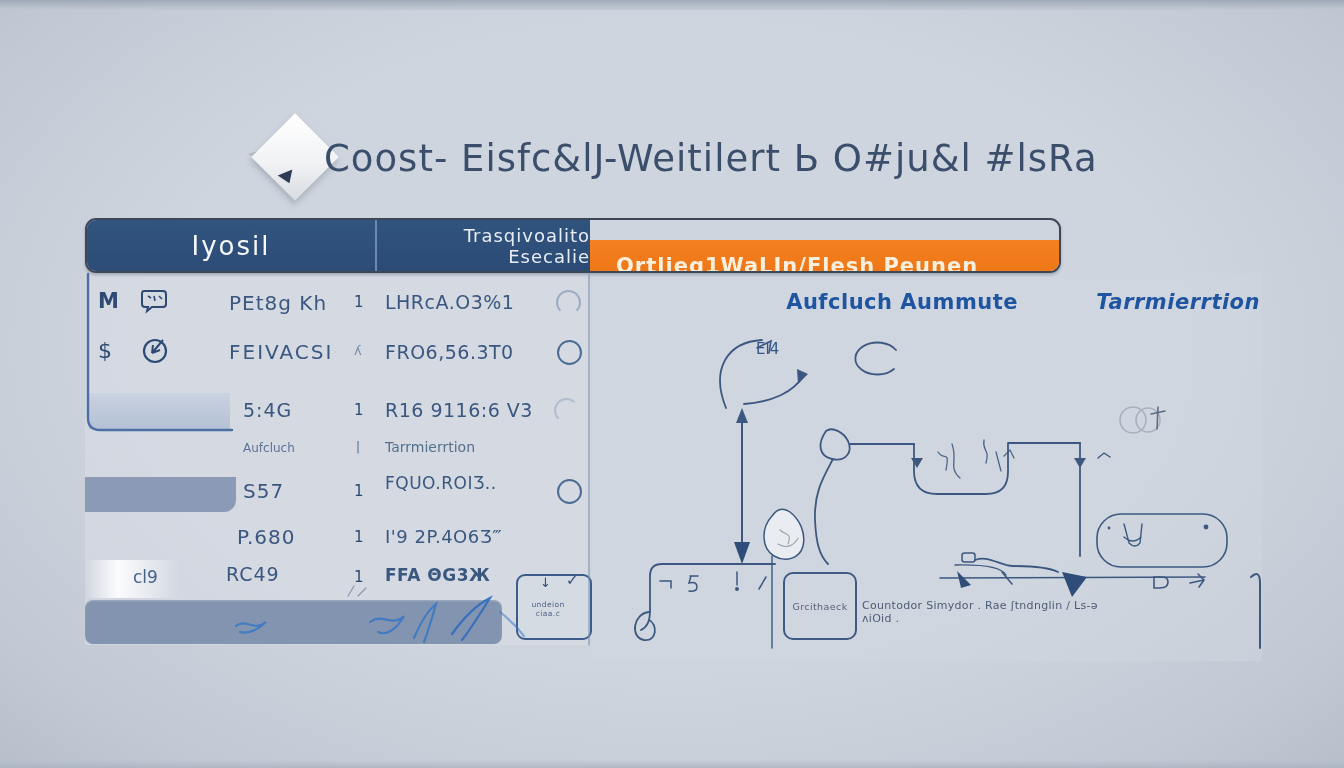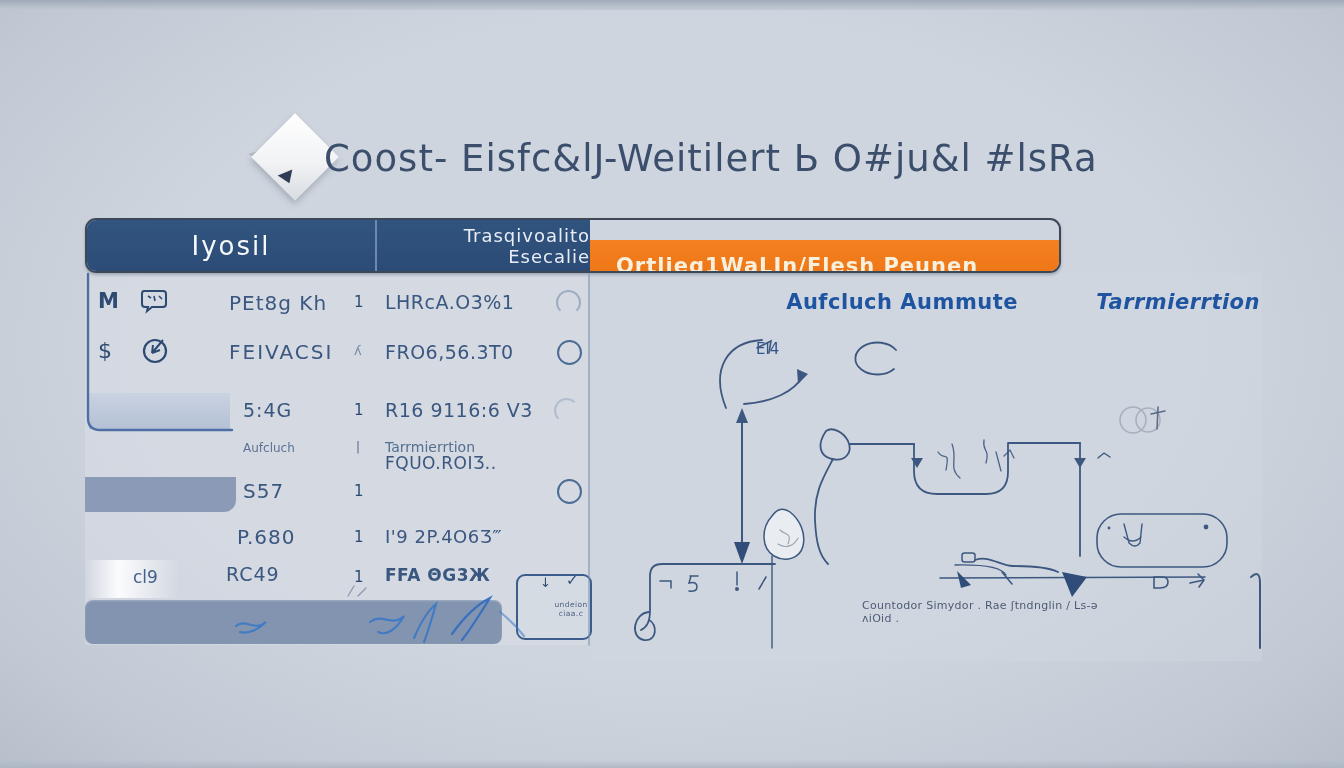--- a/index.html
+++ b/index.html
@@ -45,21 +45,21 @@
     background:linear-gradient(180deg,#c9d2e1,#b4c1d5);}
   .bar-slate{left:85px;top:477px;width:151px;height:35px;background:#8b9ab6;border-radius:0 0 12px 0;}
   .bar-grad{left:85px;top:560px;width:95px;height:38px;
     background:linear-gradient(90deg,rgba(215,220,228,0) 0%,#fbfcfd 35%,rgba(215,220,228,0) 100%);}
   .footer-bar{left:85px;top:600px;width:417px;height:44px;background:#8394b0;border-radius:8px;
     box-shadow:inset 0 1px 2px rgba(255,255,255,.25);}
   .note-box{left:516px;top:574px;width:76px;height:66px;border:2px solid #3c5c8c;border-radius:9px;
     background:rgba(214,220,229,.6);box-sizing:border-box;}
   .note-arrow{left:540px;top:575px;color:#2f4d78;font-size:13px;}
   .note-check{left:566px;top:571px;color:#2f4d78;font-size:15px;font-weight:bold;}
-  .note-text{left:519px;top:600px;width:58px;text-align:center;font-size:7.5px;color:#4c6186;letter-spacing:.4px;padding-left:23px;}
+  .note-text{left:519px;top:600px;width:58px;text-align:center;font-size:7.5px;color:#4c6186;letter-spacing:.4px;}
   
   .flow-h{font-weight:bold;font-size:21px;color:#1f55a0;letter-spacing:.5px;text-align:right;}
   .el4{left:756px;top:340px;font-size:15px;color:#33568c;}
   .flow-center{left:799px;top:404px;width:292px;text-align:center;font-size:19px;color:#51627b;letter-spacing:.5px;}
   .flow-box{left:783px;top:572px;width:74px;height:68px;border:2px solid #3f5b84;border-radius:10px;
     box-sizing:border-box;display:flex;align-items:center;justify-content:center;}
   .flow-box span{font-size:9.5px;color:#55617a;letter-spacing:.4px;}
   .flow-caption{left:862px;top:599px;width:266px;font-size:11px;color:#4d5b75;letter-spacing:.3px;}
   svg.lineart{position:absolute;left:0;top:0;pointer-events:none;}
 </style>
@@ -129,21 +129,21 @@
 
   <div>
     <span class="abs" style="left:243px;top:441px;font-size:12px;color:#5e7394;">Aufcluch</span>
     <span class="abs rnum" style="left:356px;top:440px;font-size:12px;opacity:.8;">|</span>
     <span class="abs" style="left:385px;top:439px;font-size:14px;color:#54708f;">Tarrmierrtion</span>
   </div>
 
   <div>
     <span class="abs rname" style="left:243px;top:479px;font-size:20px;">S57</span>
     <span class="abs rnum" style="left:354px;top:482px;">1</span>
-    <span class="abs rval" style="left:385px;top:453px;font-size:17px;">FQUO.ROIƷ..</span>
+    <span class="abs rval" style="left:385px;top:473px;font-size:17px;">FQUO.ROIƷ..</span>
     <span class="abs circ" style="left:557px;top:479px;"></span>
   </div>
 
   <div>
     <span class="abs rname" style="left:237px;top:525px;font-size:20px;">P.680</span>
     <span class="abs rnum" style="left:354px;top:528px;">1</span>
     <span class="abs rval" style="left:385px;top:526px;font-size:18px;">I'9 2P.4O6Ʒ‴</span>
   </div>
 
   <div>
@@ -156,20 +156,23 @@
   <div class="abs footer-bar"></div>
 
   <div class="abs note-box"></div>
   <span class="abs note-arrow">↓</span>
   <span class="abs note-check">✓</span>
   <span class="abs note-text">undeion ciaa.c</span>
 
   <div class="abs flow-h" style="left:633px;top:290px;width:385px;">Aufcluch Aummute</div>
   <div class="abs flow-h" style="left:1030px;top:290px;width:230px;font-style:italic;">Tarrmierrtion</div>
   <span class="abs el4">El4</span>
+  <div class="abs flow-box">
+    <span>Grcithaeck</span>
+  </div>
   <div class="abs flow-caption">Countodor Simydor . Rae ʃtndnglin / Ls-ə ʌiOid .</div>
 
   <svg class="lineart" width="1344" height="768" viewBox="0 0 1344 768">
     <g stroke="#3d5880" stroke-width="1.8" fill="none" stroke-linecap="round">
 
       <path d="M88 274 L88 418 Q88 430 100 430 L232 430" stroke="#4d6fa3" stroke-width="2.4"></path>
 
       <path d="M589 274 L589 645" stroke="#7d94b3" stroke-width="1.4" opacity=".8"></path>
 
       <g>

